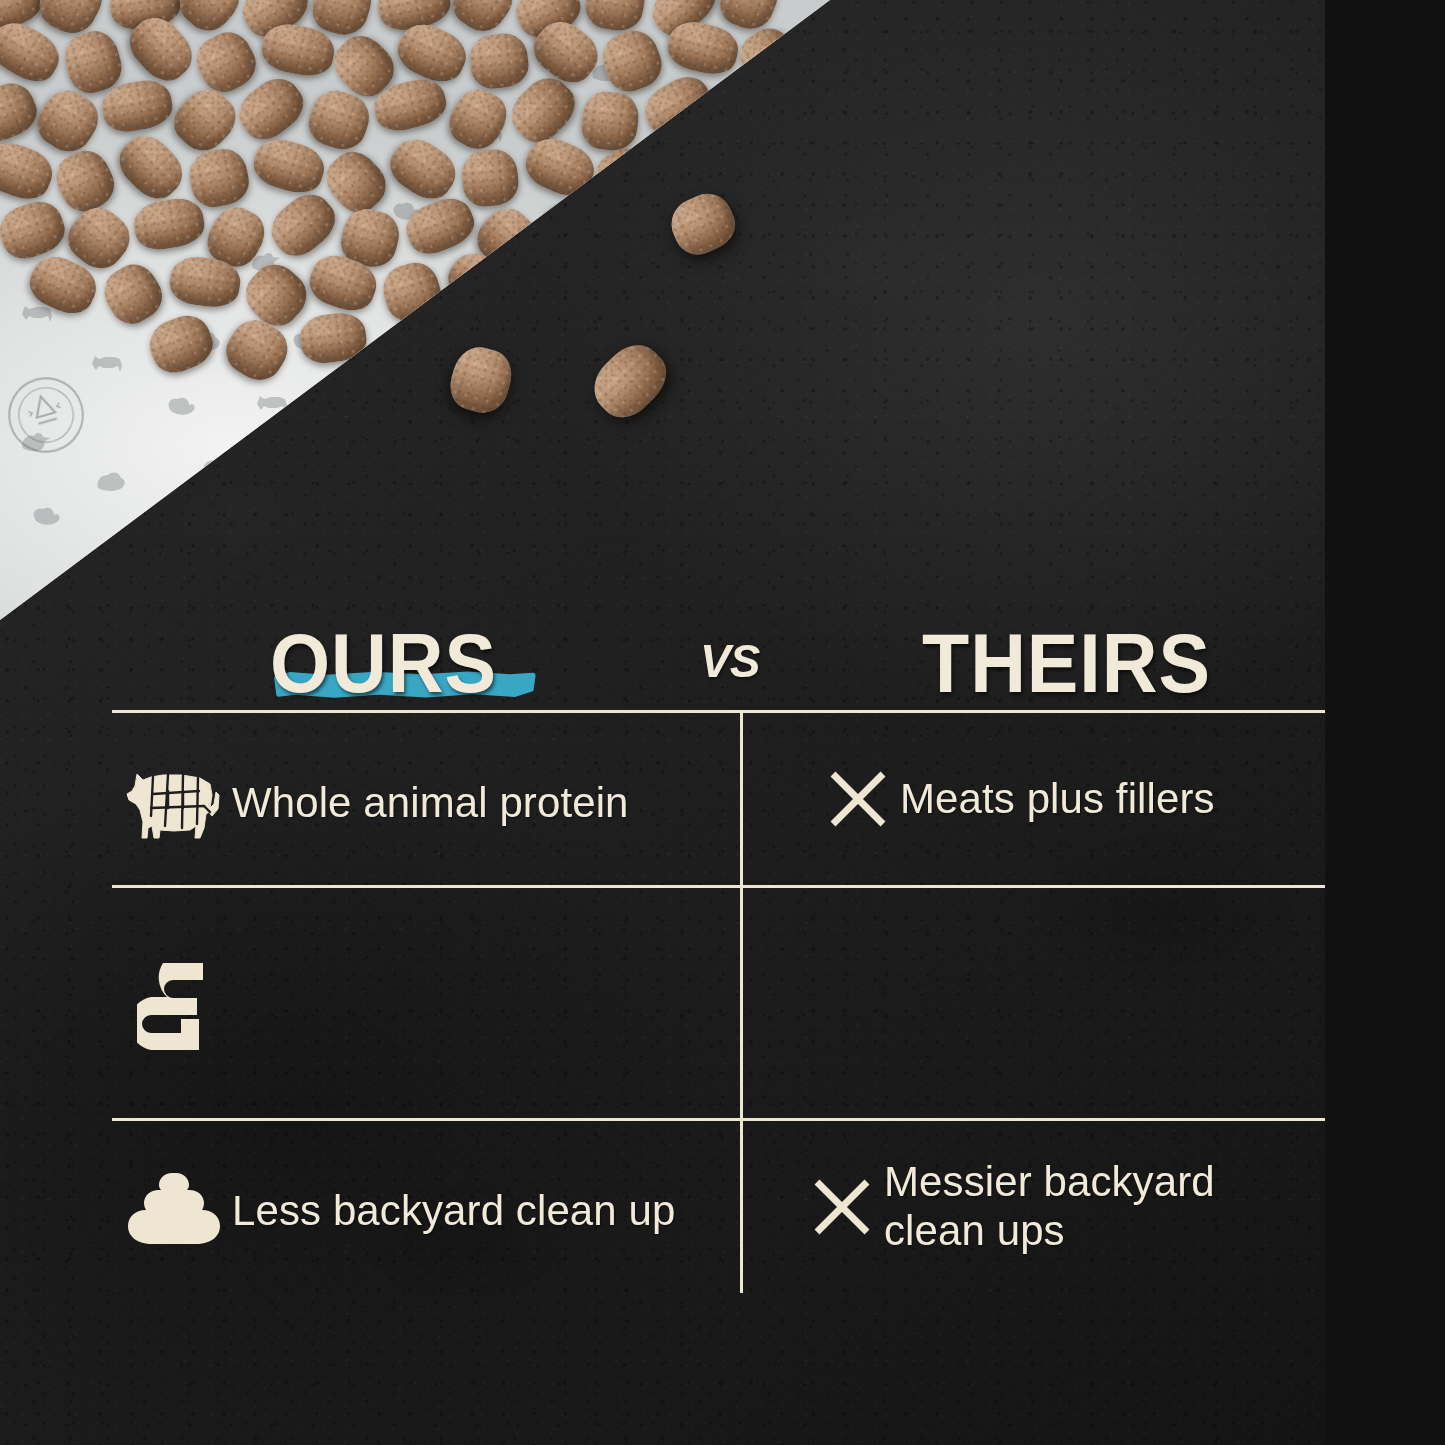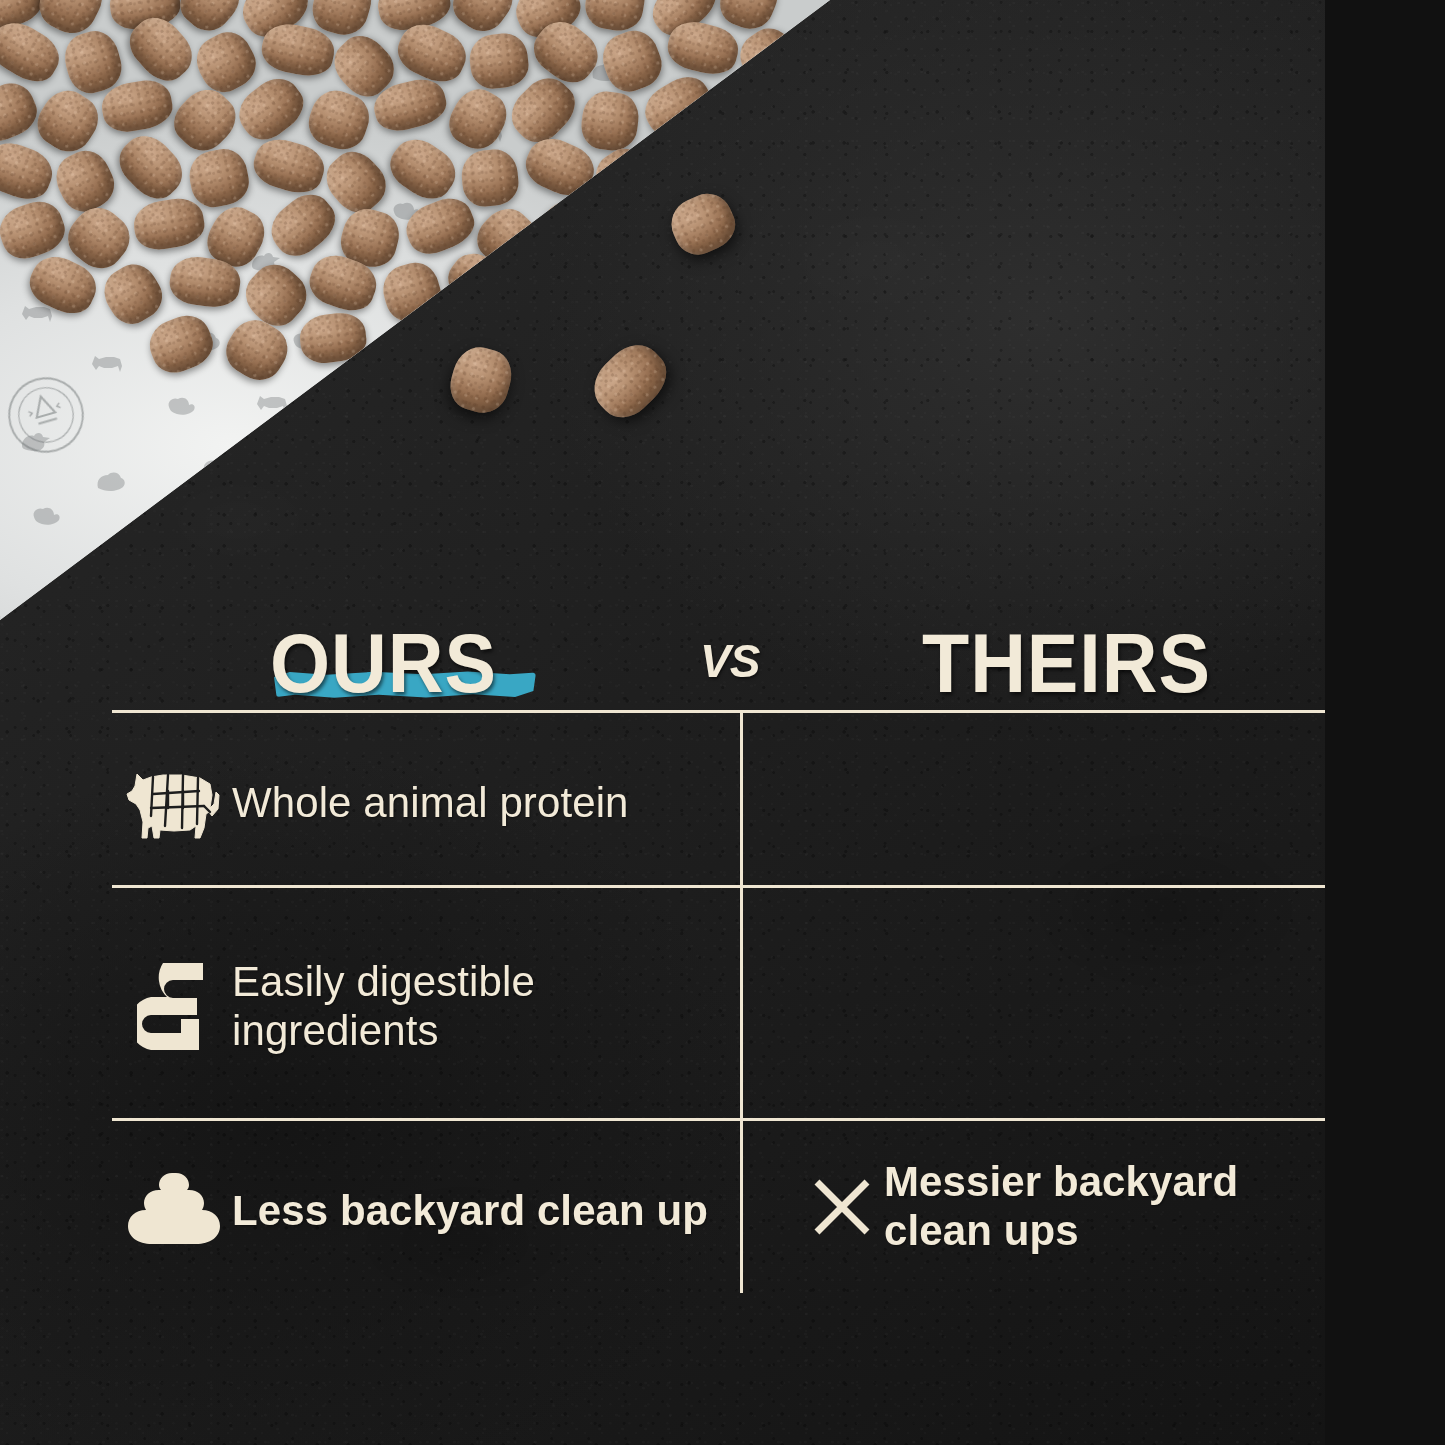--- a/index.html
+++ b/index.html
@@ -172,21 +172,21 @@
     top: 0;
     width: 3px;
     bottom: 0;
     background: #efe6d2;
   }
   .row {
     display: flex;
     border-bottom: 3px solid #efe6d2;
     min-height: 172px;
   }
-  .row:last-child { border-bottom: none; font-weight: bold; }
+  .row:last-child { border-bottom: none; }
   .cell {
     display: flex;
     align-items: center;
     box-sizing: border-box;
   }
   .cell-left  { width: 628px; padding: 20px 30px 20px 8px; margin-top: 8px; }
   .cell-right { width: 594px; padding: 20px 16px 20px 70px; }
 
   .ico {
     flex: 0 0 auto;
@@ -393,31 +393,38 @@
                 <path d="M29 30 L75 27"></path>
                 <path d="M27 44 L80 42"></path>
                 <path d="M59 27 L59 44"></path>
                 <path d="M44 27 L44 44"></path>
                 <path d="M80 42 L86 48"></path>
               </g>
             </svg>
           </div>
           <div class="label">Whole animal protein</div>
         </div>
+        <div class="cell cell-right">
+          <div class="ico ico-x">
+            <svg width="62" height="62" viewBox="0 0 62 62" xmlns="http://www.w3.org/2000/svg">
+              <path d="M6 6 L56 56 M56 6 L6 56" stroke="#efe6d2" stroke-width="7" stroke-linecap="butt"></path>
+            </svg>
+          </div>
+          <div class="label label-right">Meats plus fillers</div>
+        </div>
       </div>
 
       <div class="row row-2" style="min-height:230px">
         <div class="cell cell-left">
           <div class="ico">
             <svg width="78" height="96" viewBox="0 0 78 96" xmlns="http://www.w3.org/2000/svg">
               <path d="M36 4 h30 v17 h-30 a9 9 0 0 0 0 18 h24 v17 h-46 a9 9 0 0 0 0 18 h30 v-14 h18 v31 h-48 a27 27 0 0 1 0 -53 h16 a27 27 0 0 1 -4 -34 z" fill="#efe6d2"></path>
               <path d="M30 4 h22 v16 h-22 z" fill="#efe6d2"></path>
             </svg>
           </div>
-          <div class="label">Easily digestible ingredients</div>
         </div>
       </div>
 
       <div class="row row-3" style="min-height:172px">
         <div class="cell cell-left">
           <div class="ico">
             <svg width="96" height="84" viewBox="0 0 96 84" xmlns="http://www.w3.org/2000/svg">
               <path d="M48 4 c8 0 13 6 13 12 c0 2 -1 4 -2 5 c10 -1 17 5 17 13 c0 3 -1 5 -2 7 c11 0 18 7 18 16 c0 11 -10 18 -24 18 h-44 c-14 0 -24 -7 -24 -18 c0 -9 7 -16 18 -16 c-1 -2 -2 -4 -2 -7 c0 -8 7 -14 17 -13 c-1 -1 -2 -3 -2 -5 c0 -6 5 -12 13 -12 z" fill="#efe6d2"></path>
             </svg>
           </div>

